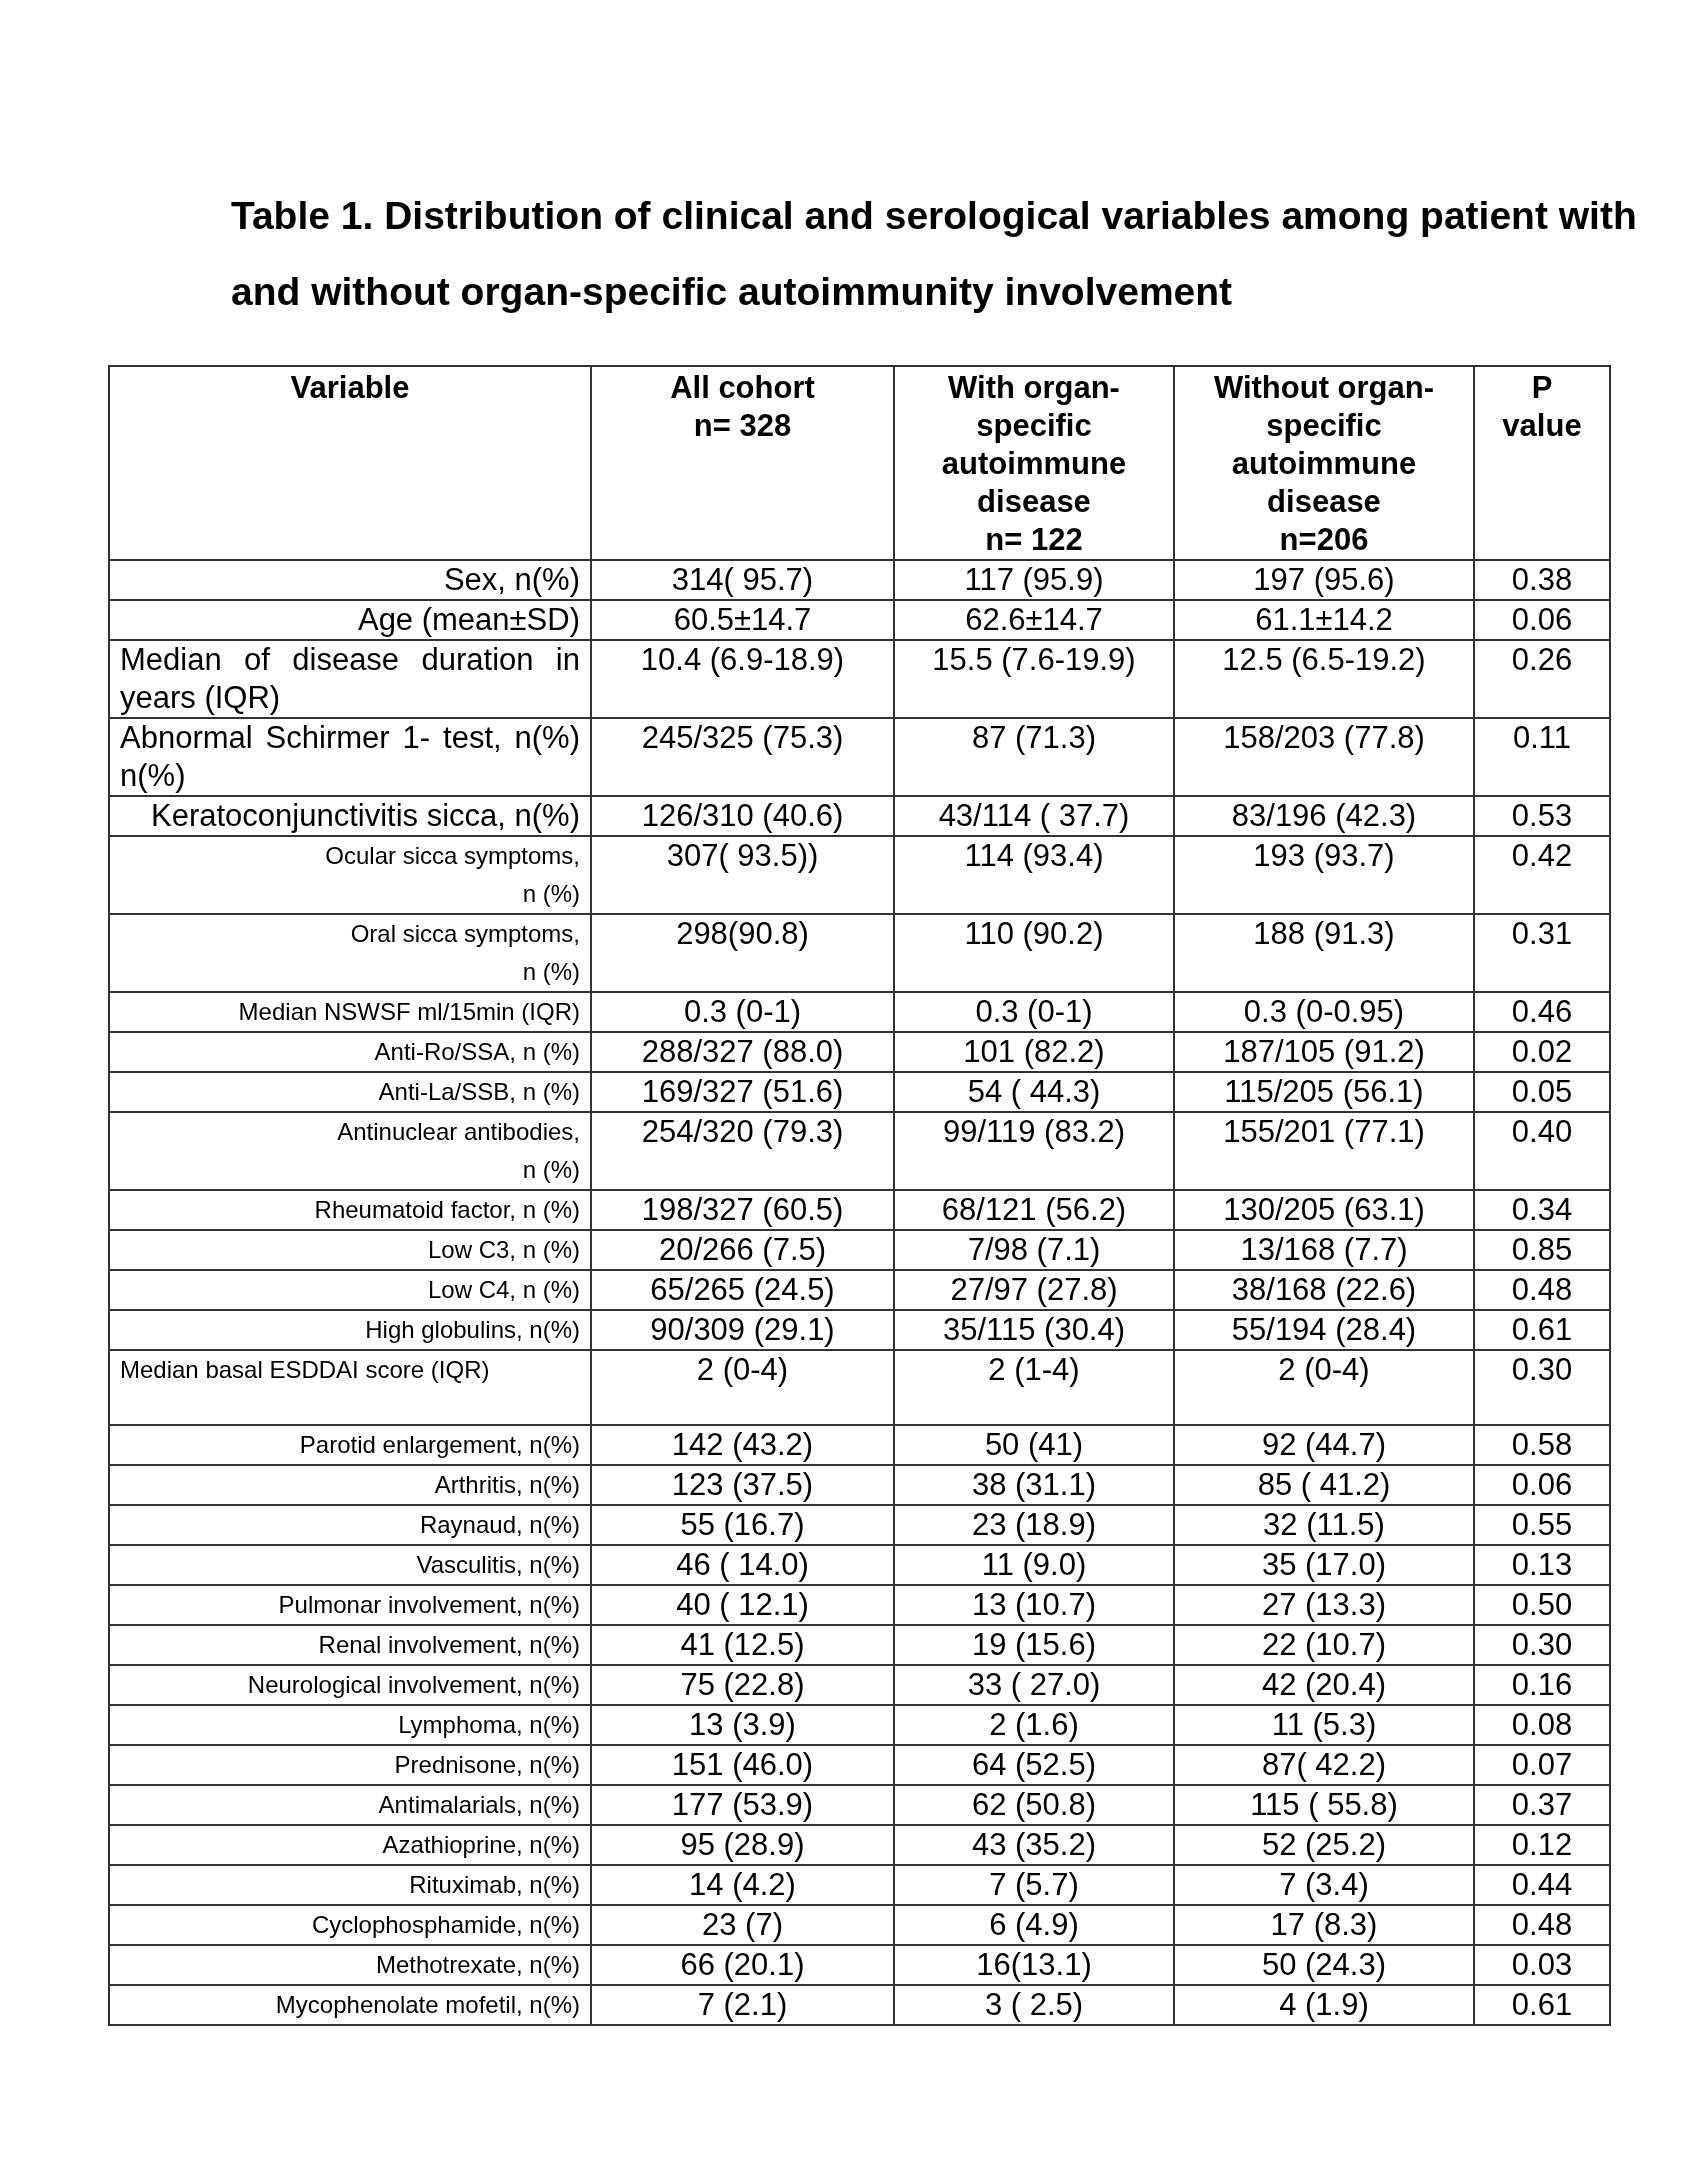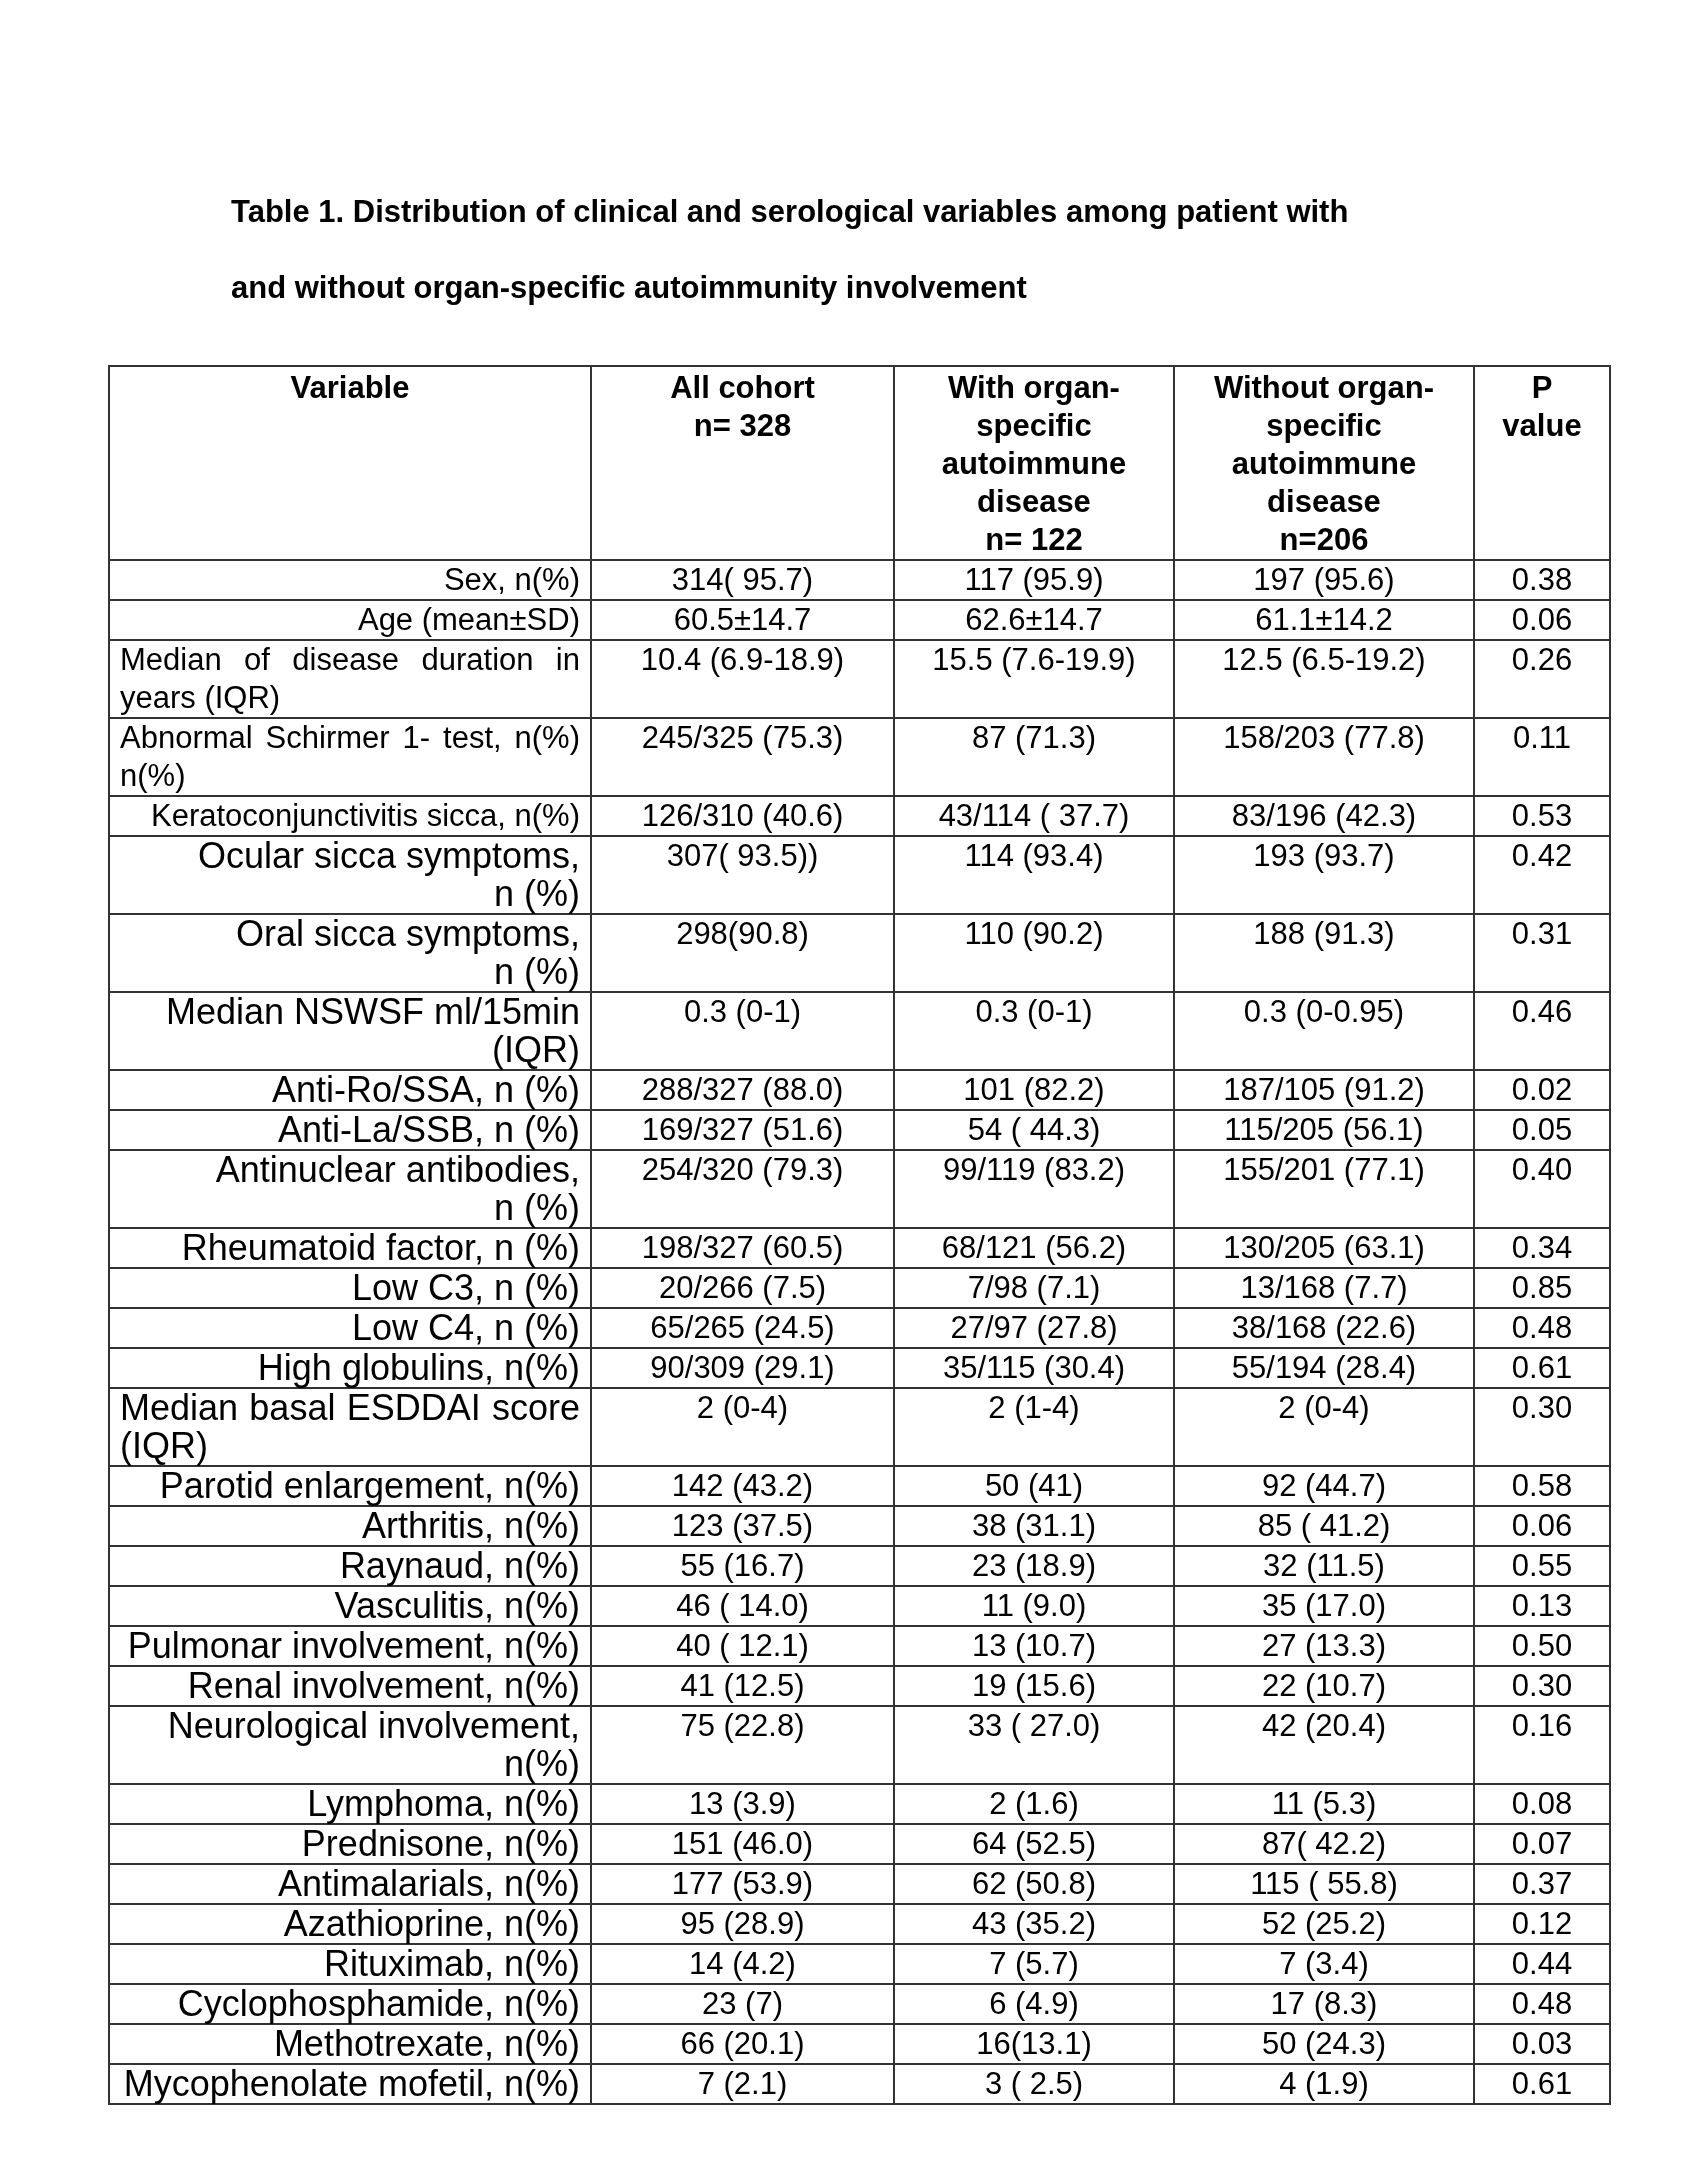--- a/index.html
+++ b/index.html
@@ -1,26 +1,26 @@
 <!DOCTYPE html>
 <html><head>
 <meta charset="utf-8">
 <style>
   html, body { margin:0; padding:0; background:#ffffff; }
   body { width:1683px; height:2178px; position:relative; font-family:"Liberation Sans", sans-serif; color:#000; }
-  .title { position:absolute; left:231px; font-weight:bold; font-size:31px; letter-spacing:0px; }
+  .title { position:absolute; left:231px; font-weight:bold; font-size:39px; letter-spacing:0px; }
   #t1 { top:194px; }
   #t2 { top:270px; }
   table { position:absolute; left:108px; top:365px; width:1501px; border-collapse:collapse; table-layout:fixed; }
   td, th { border:2px solid #333; font-size:31px; padding:0 10px; vertical-align:top; line-height:38px; }
   th { font-weight:bold; text-align:center; padding-top:2px; height:186px; line-height:38px; }
   td.var { text-align:right; }
   td.var.just { text-align:justify; text-align-last:left; }
   td.num { text-align:center; }
-  td.small { font-size:36px; }
+  td.small { font-size:24px; }
   tr.single td { height:37px; }
   tr.double td { height:73px; }
 </style>
 </head>
 <body>
 
 <div class="title" id="t1">Table 1. Distribution of clinical and serological variables among patient with</div>
 <div class="title" id="t2">and without organ-specific autoimmunity involvement</div>
 
 <table>

